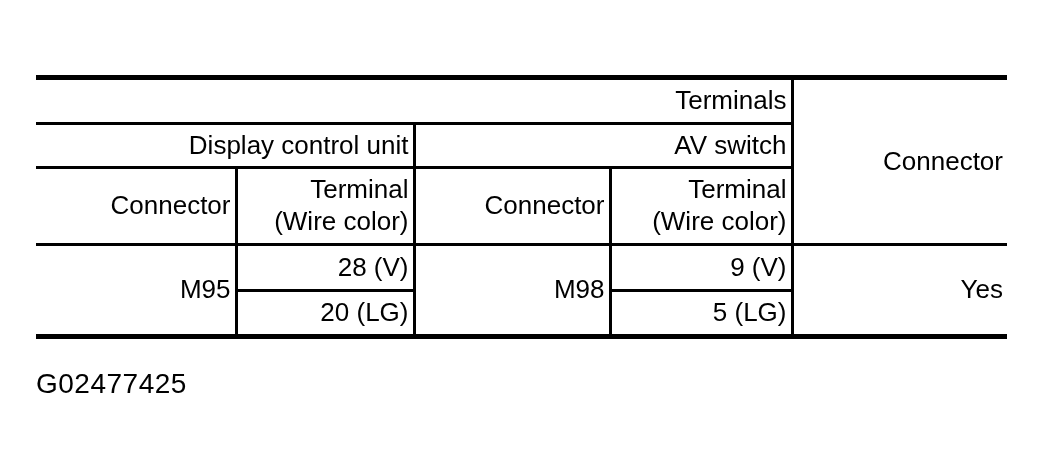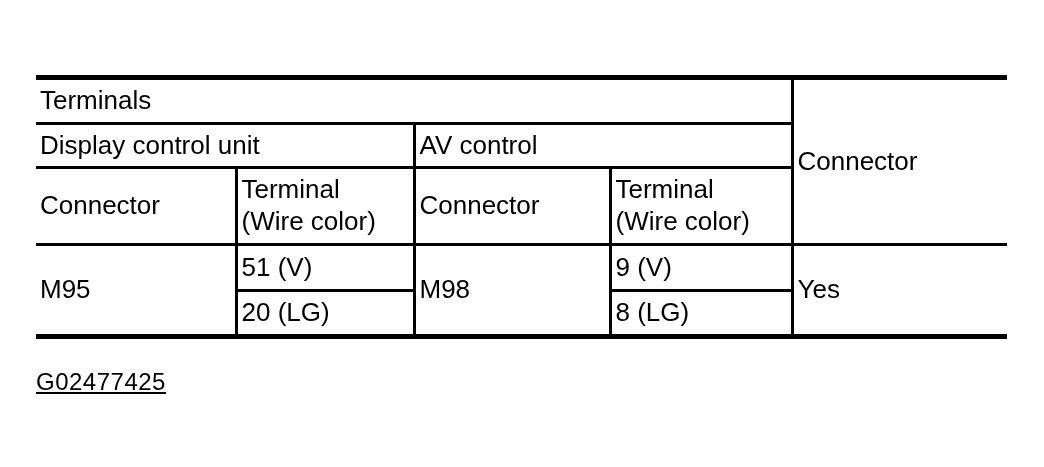--- a/index.html
+++ b/index.html
@@ -22,78 +22,77 @@
     width: 971px;
     border-collapse: collapse;
     table-layout: fixed;
     border-top: 5px solid #000;
     border-bottom: 5px solid #000;
     font-size: 26px;
   }
   table.ct td {
     border: 3px solid #000;
     padding: 0 4px;
-    text-align: left;
+    text-align: right;
     vertical-align: middle;
     line-height: 1.22;
     white-space: pre-line;
     overflow: hidden;
   }
   
   table.ct tr td:first-child { border-left: none; }
   table.ct tr td:last-child  { border-right: none; }
   tr.r1 { height: 46px; }
   tr.r2 { height: 44px; margin-top: 16px; }
   tr.r3 { height: 77px; }
   tr.r4 { height: 46px; }
   tr.r5 { height: 46px; }
   .caption {
     position: absolute;
     left: 36px;
     top: 368px;
-    font-size: 24px;
+    font-size: 28px;
     letter-spacing: 0.5px;
-    text-decoration: underline;
   }
 </style>
 </head>
 <body>
 
 <table class="ct">
   <colgroup>
     <col style="width:200px">
     <col style="width:178px">
     <col style="width:196px">
     <col style="width:182px">
     <col style="width:215px">
   </colgroup>
   <tbody>
     <tr class="r1">
       <td colspan="4">Terminals</td>
       <td rowspan="3">Connector</td>
     </tr>
     <tr class="r2">
       <td colspan="2">Display control unit</td>
-      <td colspan="2">AV control</td>
+      <td colspan="2">AV switch</td>
     </tr>
     <tr class="r3">
       <td>Connector</td>
       <td>Terminal
 (Wire color)</td>
       <td>Connector</td>
       <td>Terminal
 (Wire color)</td>
     </tr>
     <tr class="r4">
       <td rowspan="2">M95</td>
-      <td>51 (V)</td>
+      <td>28 (V)</td>
       <td rowspan="2">M98</td>
       <td>9 (V)</td>
       <td rowspan="2">Yes</td>
     </tr>
     <tr class="r5">
       <td>20 (LG)</td>
-      <td>8 (LG)</td>
+      <td>5 (LG)</td>
     </tr>
   </tbody>
 </table>
 
 <div class="caption">G02477425</div>
 
 </body></html>

